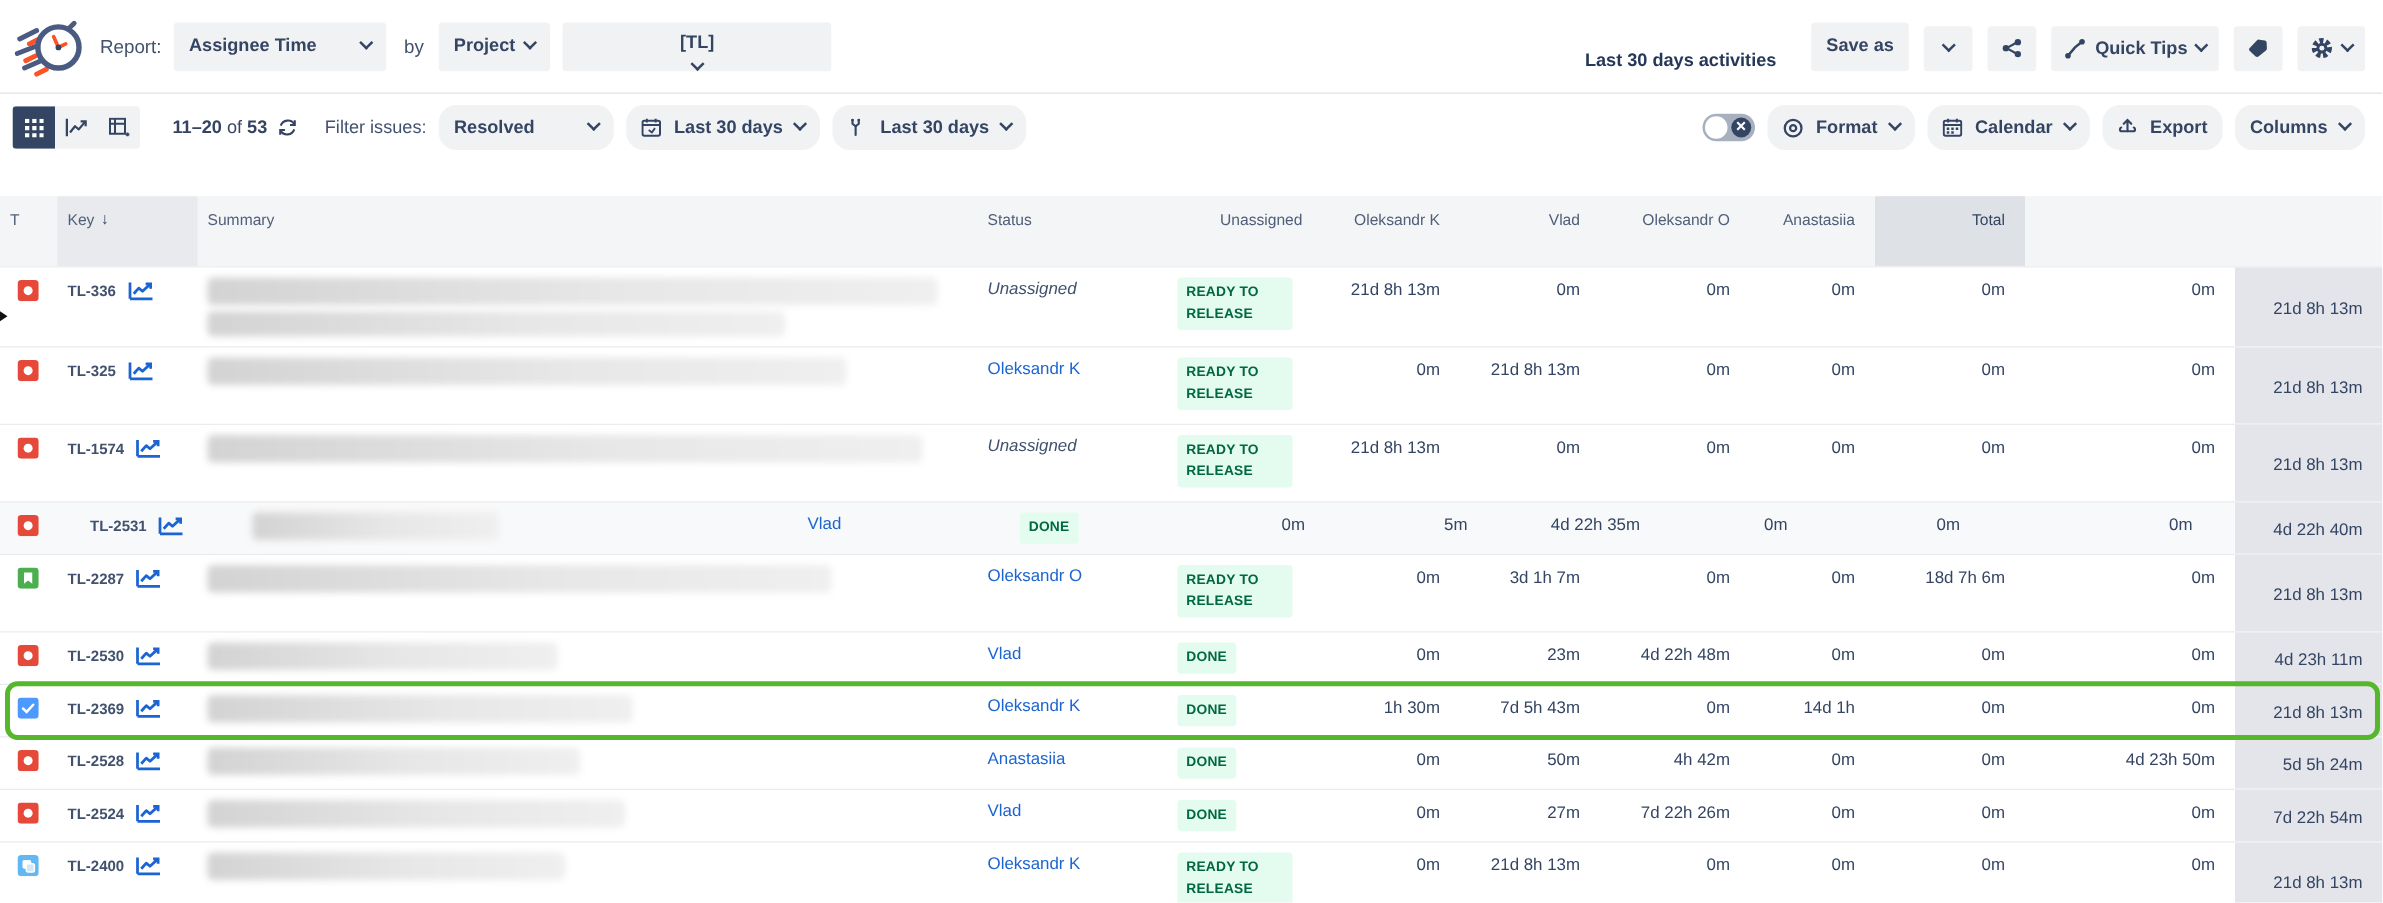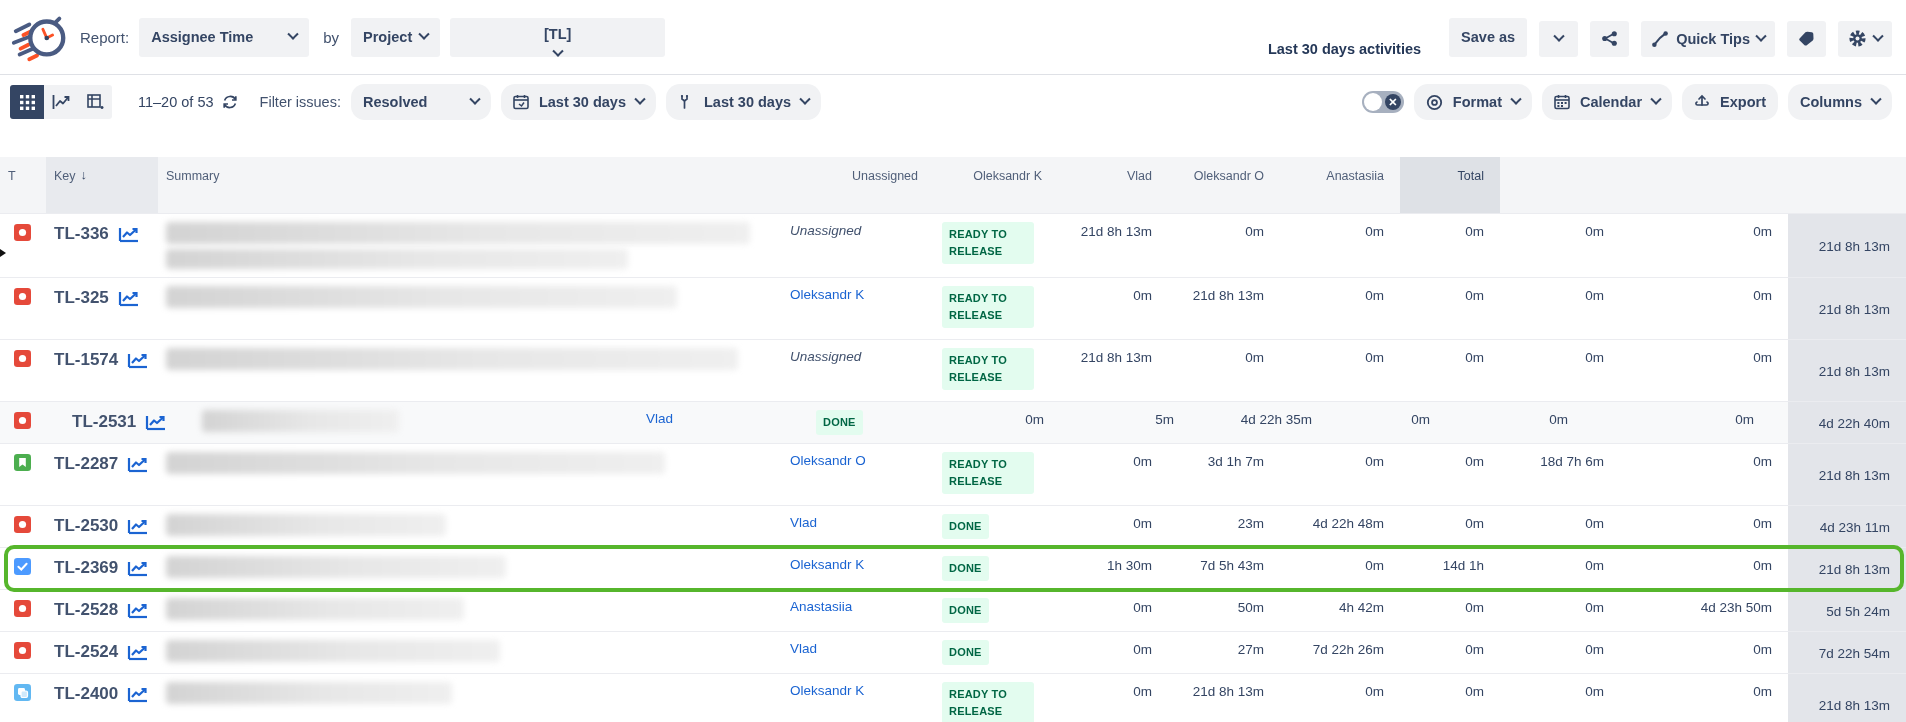--- a/index.html
+++ b/index.html
@@ -28,21 +28,21 @@
   .toprow-group { display:flex; align-items:flex-end; gap:12px; }
   .hr { height:1px; background:#dfe1e6; width:100%; }
 
   
   .toolbar { display:flex; align-items:center; padding:9px 14px 9px 10px; }
   .views { display:flex; background:#f1f2f4; border-radius:3px; overflow:hidden; margin-right:26px; }
   .viewbtn { width:34px; height:34px; display:flex; align-items:center; justify-content:center;
              background:transparent; border:none; cursor:pointer; }
   .viewbtn.active { background:#344563; }
   .pag { font-size:14.5px; color:#344563; margin-right:8px; white-space:nowrap; }
-  .pag b { font-weight:400; }
+  .pag b { font-weight:700; }
   .refresh { margin-right:22px; display:inline-flex; cursor:pointer; }
   .filterlbl { font-size:14.5px; color:#42526e; margin-right:10px; white-space:nowrap; }
   .drop { display:inline-flex; align-items:center; gap:10px; background:#f1f2f4; border:none;
           border-radius:14px; height:36px; padding:0 12px; font-size:14.5px; font-weight:700;
           color:#344563; cursor:pointer; margin-right:10px; white-space:nowrap; }
   .drop .dlabel { font-weight:700; }
   .toolbar .right { margin-left:auto; display:flex; align-items:center; gap:10px; }
 
   
   .toggle { position:relative; width:42px; height:22px; border-radius:11px; background:#a7b0bf;
@@ -68,21 +68,21 @@
   .row.tall { min-height:62px; }
   .row.short { min-height:39px; }
   .row.shaded { background:#f8f9fa;gap:18px; }
   .row.highlighted::after { content:""; position:absolute; inset:-3px 2px -3px 4px;
         border:4px solid #56b62c; border-radius:10px; pointer-events:none; z-index:3; }
   .cell { padding:8px 8px; display:flex; align-items:center; }
   .cell.typec { padding-left:14px; padding-top:10px; }
   .typeicon { width:17px; height:17px; border-radius:3px; display:flex; align-items:center;
               justify-content:center; flex:0 0 auto; }
   .keyc { gap:9px; padding-top:10px; }
-  .keytxt { font-size:17px; font-weight:700; color:#42526e; white-space:nowrap; }
+  .keytxt { font-size:12px; font-weight:700; color:#42526e; white-space:nowrap; }
   .trend { display:inline-flex; cursor:pointer; }
   .summaryc { padding-top:8px; flex-direction:column; align-items:flex-start; gap:5px; }
   .blurbar { height:22px; border-radius:4px;
              background:linear-gradient(90deg,#d3d3d3,#e7e7e7 55%,#efefef);
              filter:blur(3px); width:100%; }
   .blurbar.line2 { height:20px; }
   .assigneec { padding-top:9px; }
   .alink { color:#1b64d2; font-size:13.5px; cursor:pointer; }
   .anone { color:#42526e; font-size:13.5px; font-style:italic; }
   .statusc { padding-top:8px; }
@@ -308,20 +308,23 @@
         <div class="th">
           <span class="wrapspan">T</span>
         </div>
         <div class="th sorted">
           <span class="wrapspan">Key</span>
           <span class="sortarrow">↓</span>
         </div>
         <div class="th">
           <span class="wrapspan">Summary</span>
         </div>
+        <div class="th">
+          <span class="wrapspan">Status</span>
+        </div>
         <div class="th numeric">
           <span class="wrapspan">Unassigned</span>
         </div>
         <div class="th numeric">
           <span class="wrapspan">Oleksandr K</span>
         </div>
         <div class="th numeric">
           <span class="wrapspan">Vlad</span>
         </div>
         <div class="th numeric">

